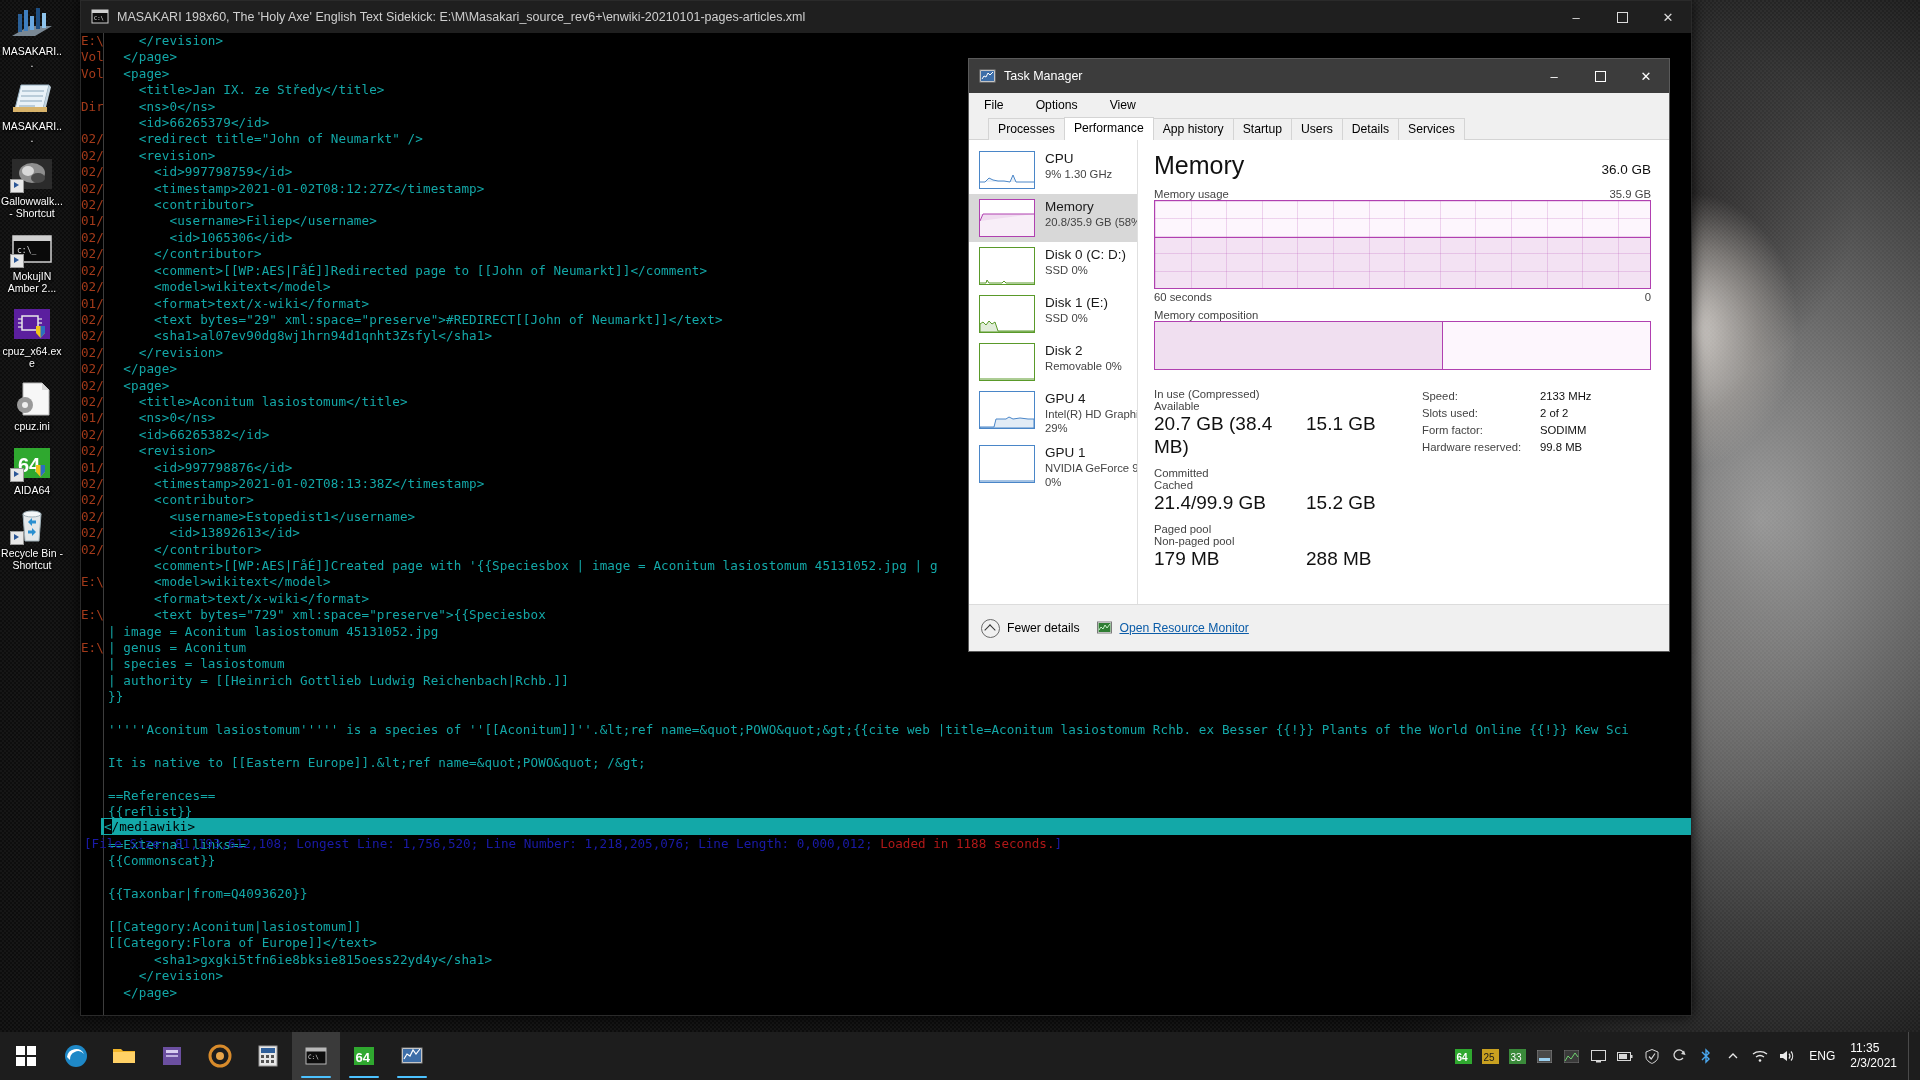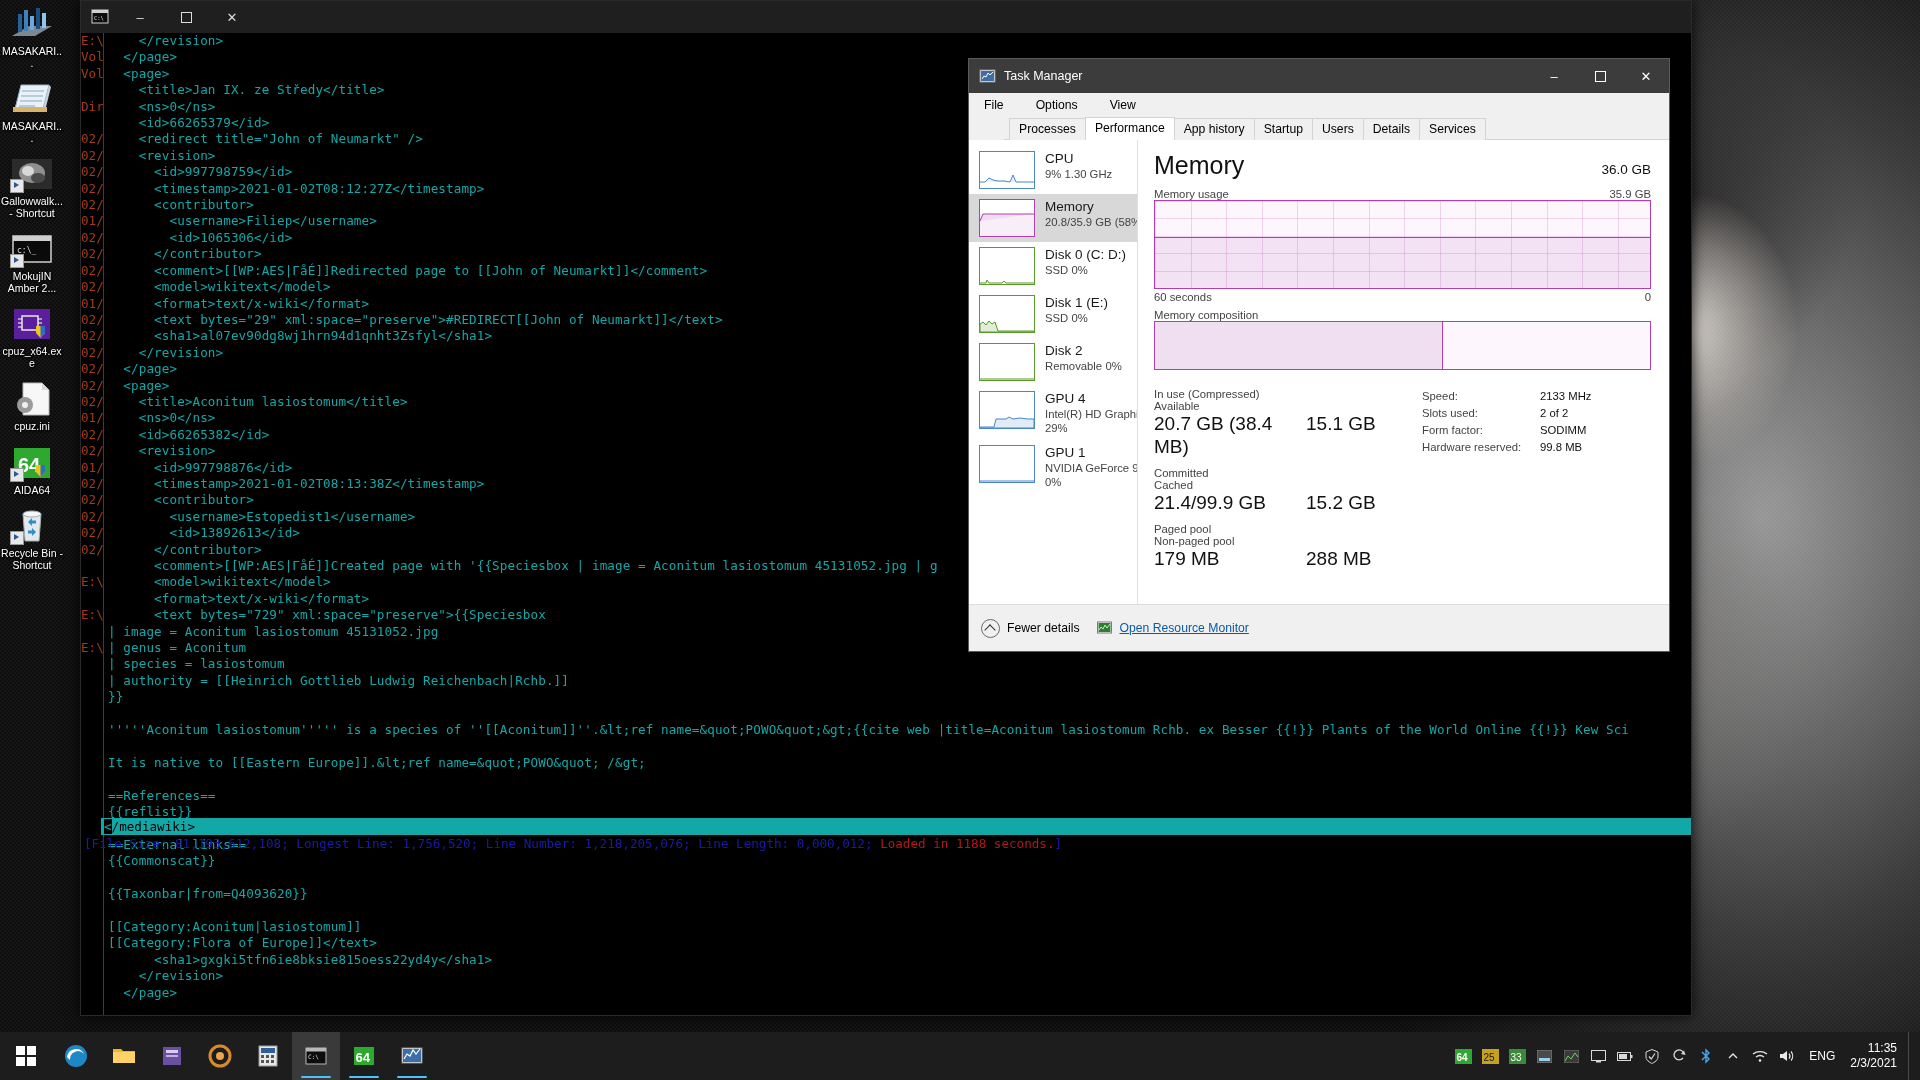--- a/index.html
+++ b/index.html
@@ -90,21 +90,21 @@
     background:#f0f0f0;border:1px solid #5a5a5a;
     box-shadow:0 2px 18px rgba(0,0,0,.55);
     font-size:12px;color:#000;
   }
   #tm-title{height:34px;background:#3c3c3c;display:flex;align-items:center;color:#fff;font-size:12.5px;}
   #tm-title .tmicon{width:17px;height:17px;margin:0 8px 0 10px;position:relative;flex:0 0 auto;}
   #tm-title .t{flex:1 1 auto;}
   .tmbtn{width:46px;height:34px;display:flex;align-items:center;justify-content:center;color:#fff;font-size:13px;}
   #tm-menu{height:24px;background:#f0f0f0;display:flex;align-items:center;padding-left:6px;gap:14px;}
   #tm-menu .mi{padding:3px 9px;font-size:12.2px;color:#000;}
-  #tm-tabs{height:23px;background:#f0f0f0;display:flex;align-items:flex-end;padding-left:5px;position:relative;margin-left:35px;}
+  #tm-tabs{height:23px;background:#f0f0f0;display:flex;align-items:flex-end;padding-left:19px;position:relative;}
   #tm-tabs:after{content:"";position:absolute;left:0;right:0;bottom:0;height:1px;background:#d4d4d4;}
   .tab{
     padding:3px 9px 4px;font-size:12.2px;border:1px solid #d4d4d4;border-bottom:none;
     background:#f0f0f0;color:#000;margin-right:-1px;position:relative;z-index:1;
   }
   .tab.active{background:#fff;z-index:3;padding-bottom:5px;}
   #tm-content{position:absolute;left:0;right:0;top:81px;bottom:46px;background:#fff;display:flex;}
   #tm-list{width:168px;border-right:1px solid #e0e0e0;padding-top:6px;overflow:hidden;}
   .res{display:flex;align-items:flex-start;padding:5px 6px 5px 10px;gap:10px;}
   .res.sel{background:#d8d8d8;}
@@ -153,21 +153,21 @@
     background:#1d1d1d;display:flex;align-items:center;
   }
   #startbtn{width:52px;height:48px;display:flex;align-items:center;justify-content:center;}
   #startbtn .sq{width:9px;height:9px;background:#fff;}
   #startbtn .grid{display:grid;grid-template-columns:9px 9px;grid-template-rows:9px 9px;gap:2.5px;}
   .tbapp{width:48px;height:48px;display:flex;align-items:center;justify-content:center;position:relative;}
   .tbapp.run:after{content:"";position:absolute;left:9px;right:9px;bottom:2px;height:2.5px;background:#4cc2ff;border-radius:2px;}
   .tbapp.act{background:#3a3a3a;}
   #tray{margin-left:auto;display:flex;align-items:center;height:48px;padding-right:4px;gap:1px;}
   .tray-ic{width:26px;height:48px;display:flex;align-items:center;justify-content:center;color:#e8e8e8;font-size:12px;}
-  #clock{color:#fff;font-size:12px;line-height:15px;text-align:right;padding:0 10px 0 6px;}
+  #clock{color:#fff;font-size:12px;line-height:15px;text-align:left;padding:0 10px 0 6px;}
   #showdesk{width:7px;height:48px;border-left:1px solid #4a4a4a;}
   #langind{color:#fff;font-size:12px;padding:0 8px;}
 </style>
 </head>
 <body>
 
 <div id="desktop">
   <div id="wall-figure"></div>
   <div id="wall-dither"></div>
 </div>
@@ -292,20 +292,21 @@
 
 <div id="console-win">
   <div id="console-titlebar">
     <span class="ticon">
       <svg width="18" height="18" viewBox="0 0 18 18">
         <rect x="1" y="2" width="16" height="13" fill="#0d0d0d" stroke="#d0d0d0"></rect>
         <rect x="1" y="2" width="16" height="3" fill="#d0d0d0"></rect>
         <text x="3" y="12" font-family="monospace" font-size="5.5" fill="#e0e0e0">C:\</text>
       </svg>
     </span>
+    <span id="console-title">MASAKARI 198x60, The 'Holy Axe' English Text Sidekick: E:\M\Masakari_source_rev6+\enwiki-20210101-pages-articles.xml</span>
     <span class="wbtn">–</span>
     <span class="wbtn">
       <svg width="11" height="11" viewBox="0 0 11 11">
           <rect x="0.5" y="0.5" width="10" height="10" fill="none" stroke="#dcdcdc"></rect>
         </svg>
     </span>
     <span class="wbtn close">✕</span>
   </div>
 
   <div id="console-body">

